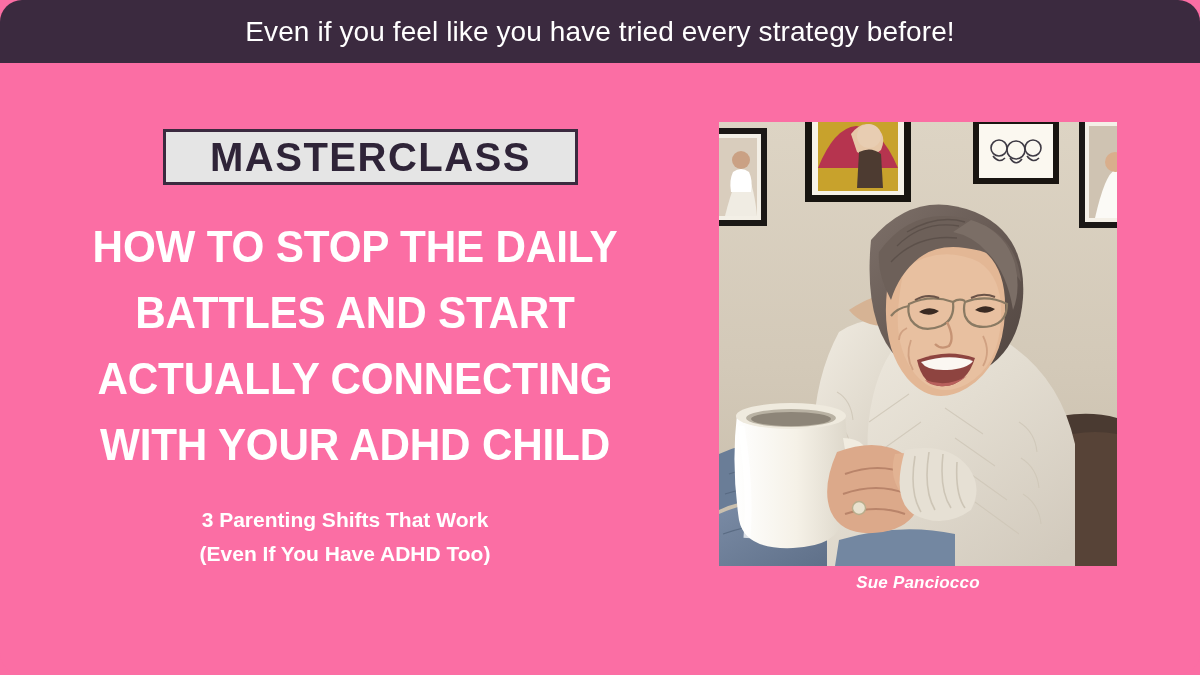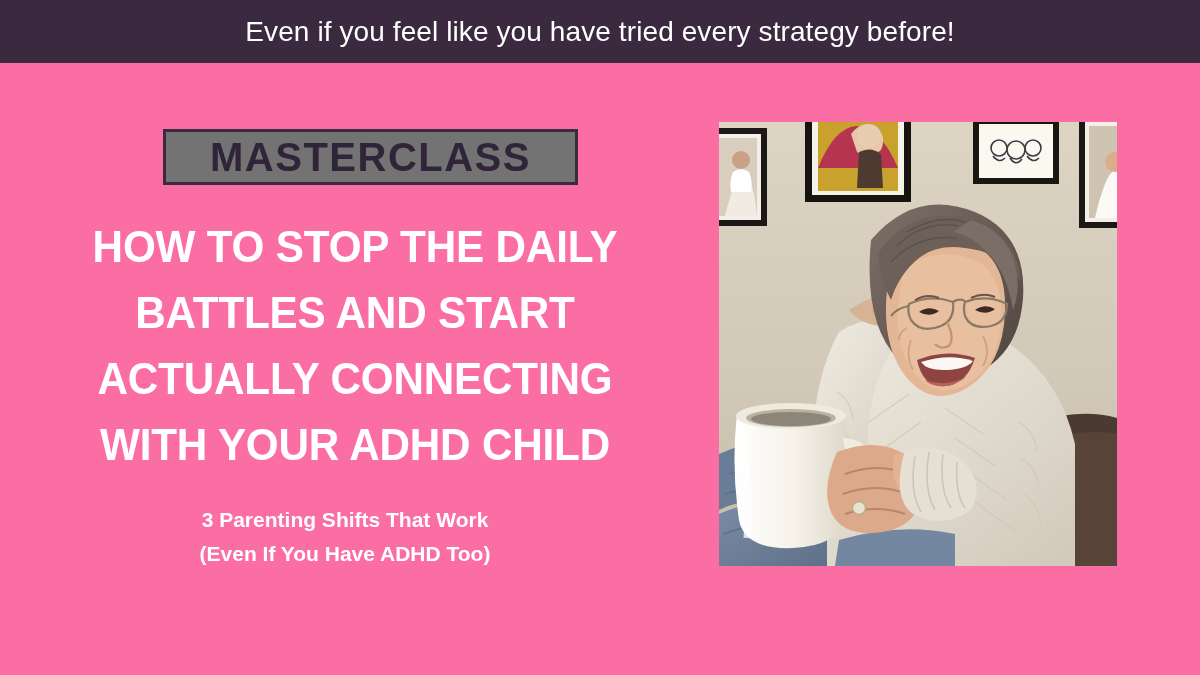--- a/index.html
+++ b/index.html
@@ -12,20 +12,21 @@
     overflow: hidden;
     font-family: "Liberation Sans", sans-serif;
     background: #fb6ea4;
   }
   #slide {
     position: relative;
     width: 1200px;
     height: 675px;
     background: #fb6ea4;
     overflow: hidden;
+    border-radius: 22px;
   }
 
   
   #top-banner {
     position: absolute;
     left: 0; top: 0;
     width: 1200px;
     height: 63px;
     background: #3b2a3f;
     display: flex;
@@ -51,21 +52,21 @@
     height: 612px;
   }
 
   #masterclass-badge {
     position: absolute;
     left: 163px;
     top: 66px;
     width: 415px;
     height: 56px;
     box-sizing: border-box;
-    background: #737373;
+    background: #e5e5e5;
     border: 3px solid #3b2a3f;
     display: flex;
     align-items: center;
     justify-content: center;
   }
   #masterclass-label {
     color: #2f2438;
     font-family: "Liberation Sans", sans-serif;
     font-size: 40px;
     font-weight: 700;
@@ -328,14 +329,15 @@
         <path d="M186 328 q44 -8 64 18 q14 20 2 42 q-28 20 -58 4 q-22 -16 -8 -64z" fill="#e6e0d4"></path>
         <g stroke="#cdc5b6" stroke-width="1.6" fill="none">
           <path d="M196 334 q-6 36 6 56 M210 330 q-6 38 6 58 M224 332 q-4 36 8 54 M238 340 q-2 32 8 46"></path>
         </g>
 
         <rect x="0" y="0" width="398" height="444" fill="none"></rect>
       </g>
     </svg>
   </div>
 
+  <div id="speaker-name">Sue Panciocco</div>
 
 </div>
 
 </body></html>

